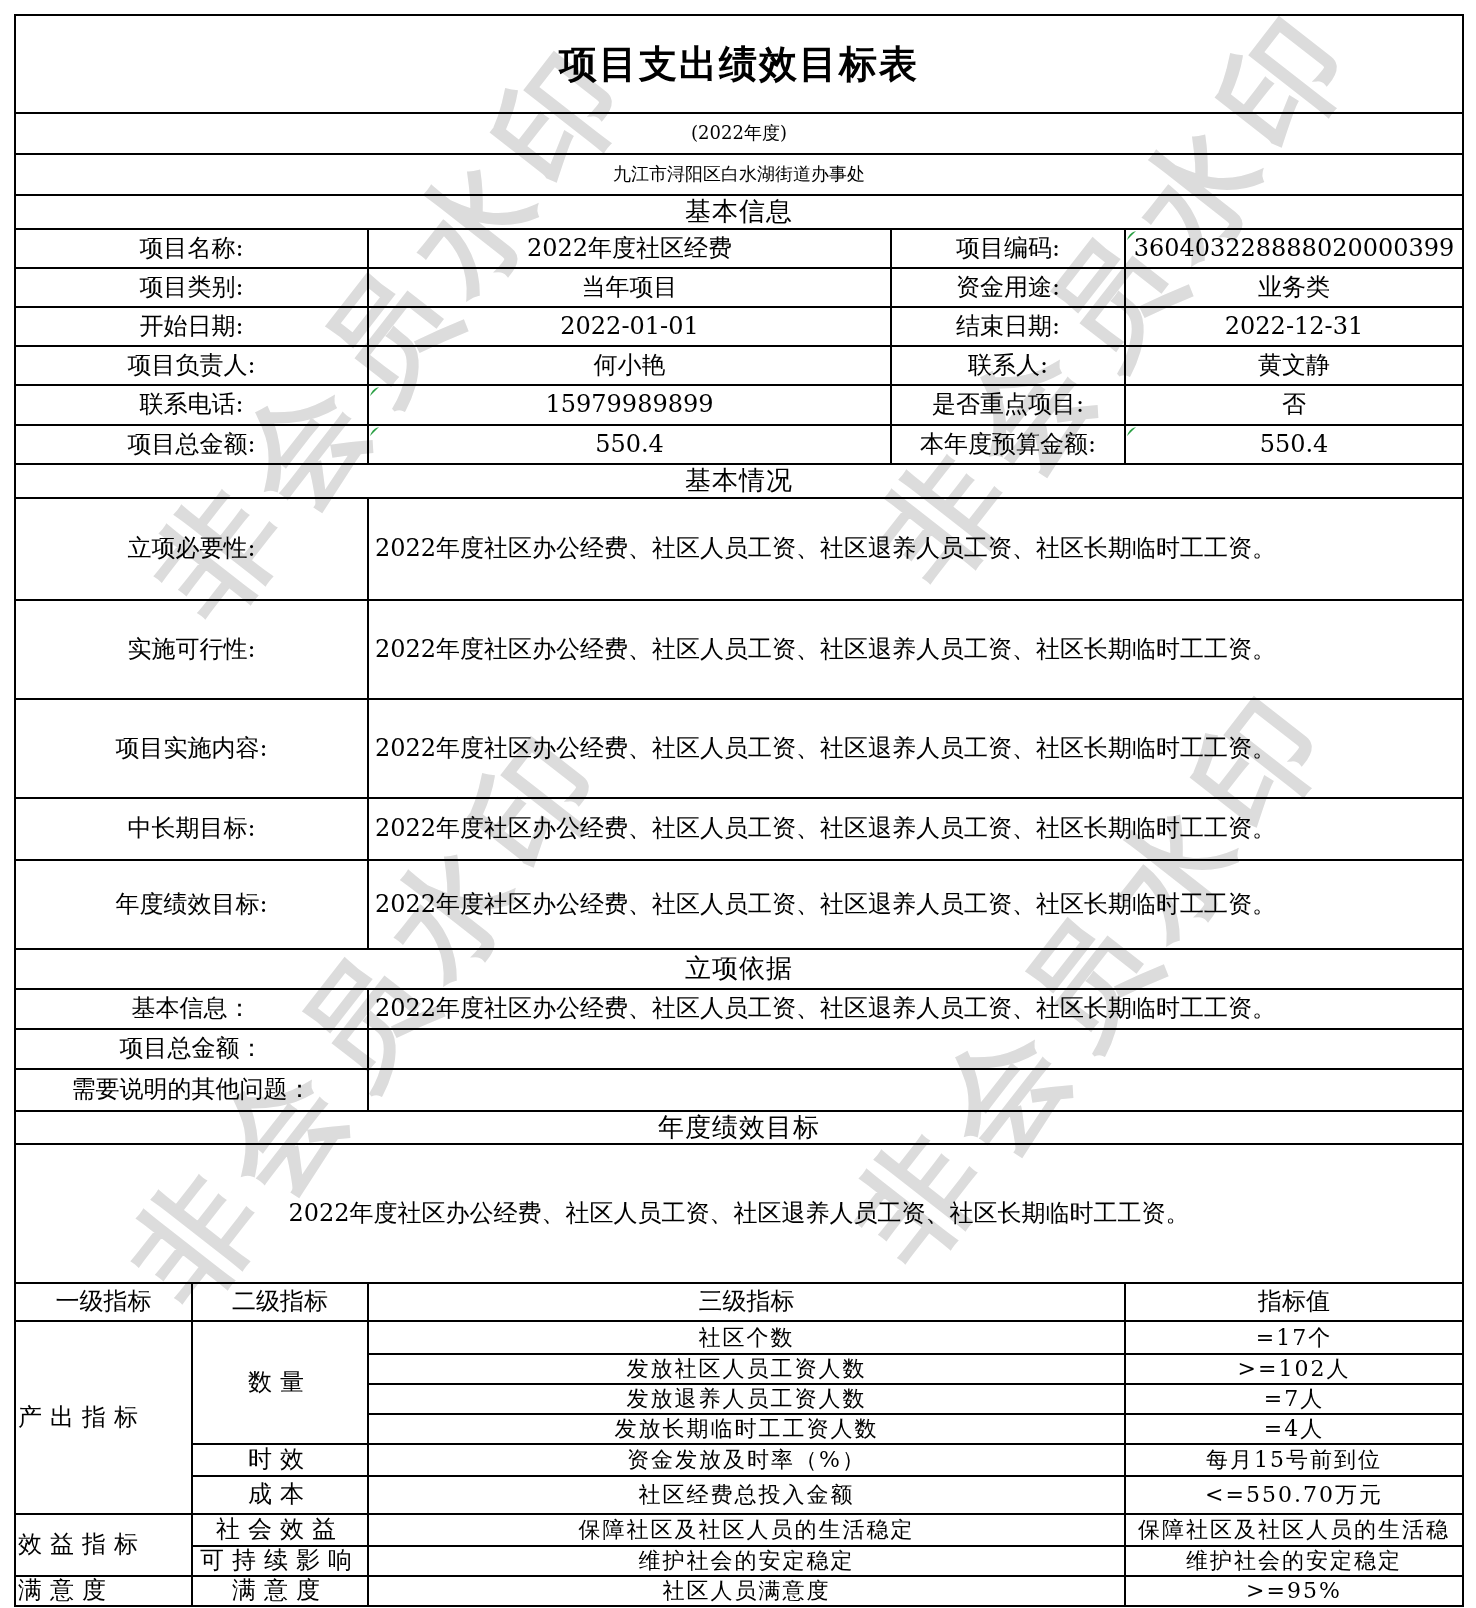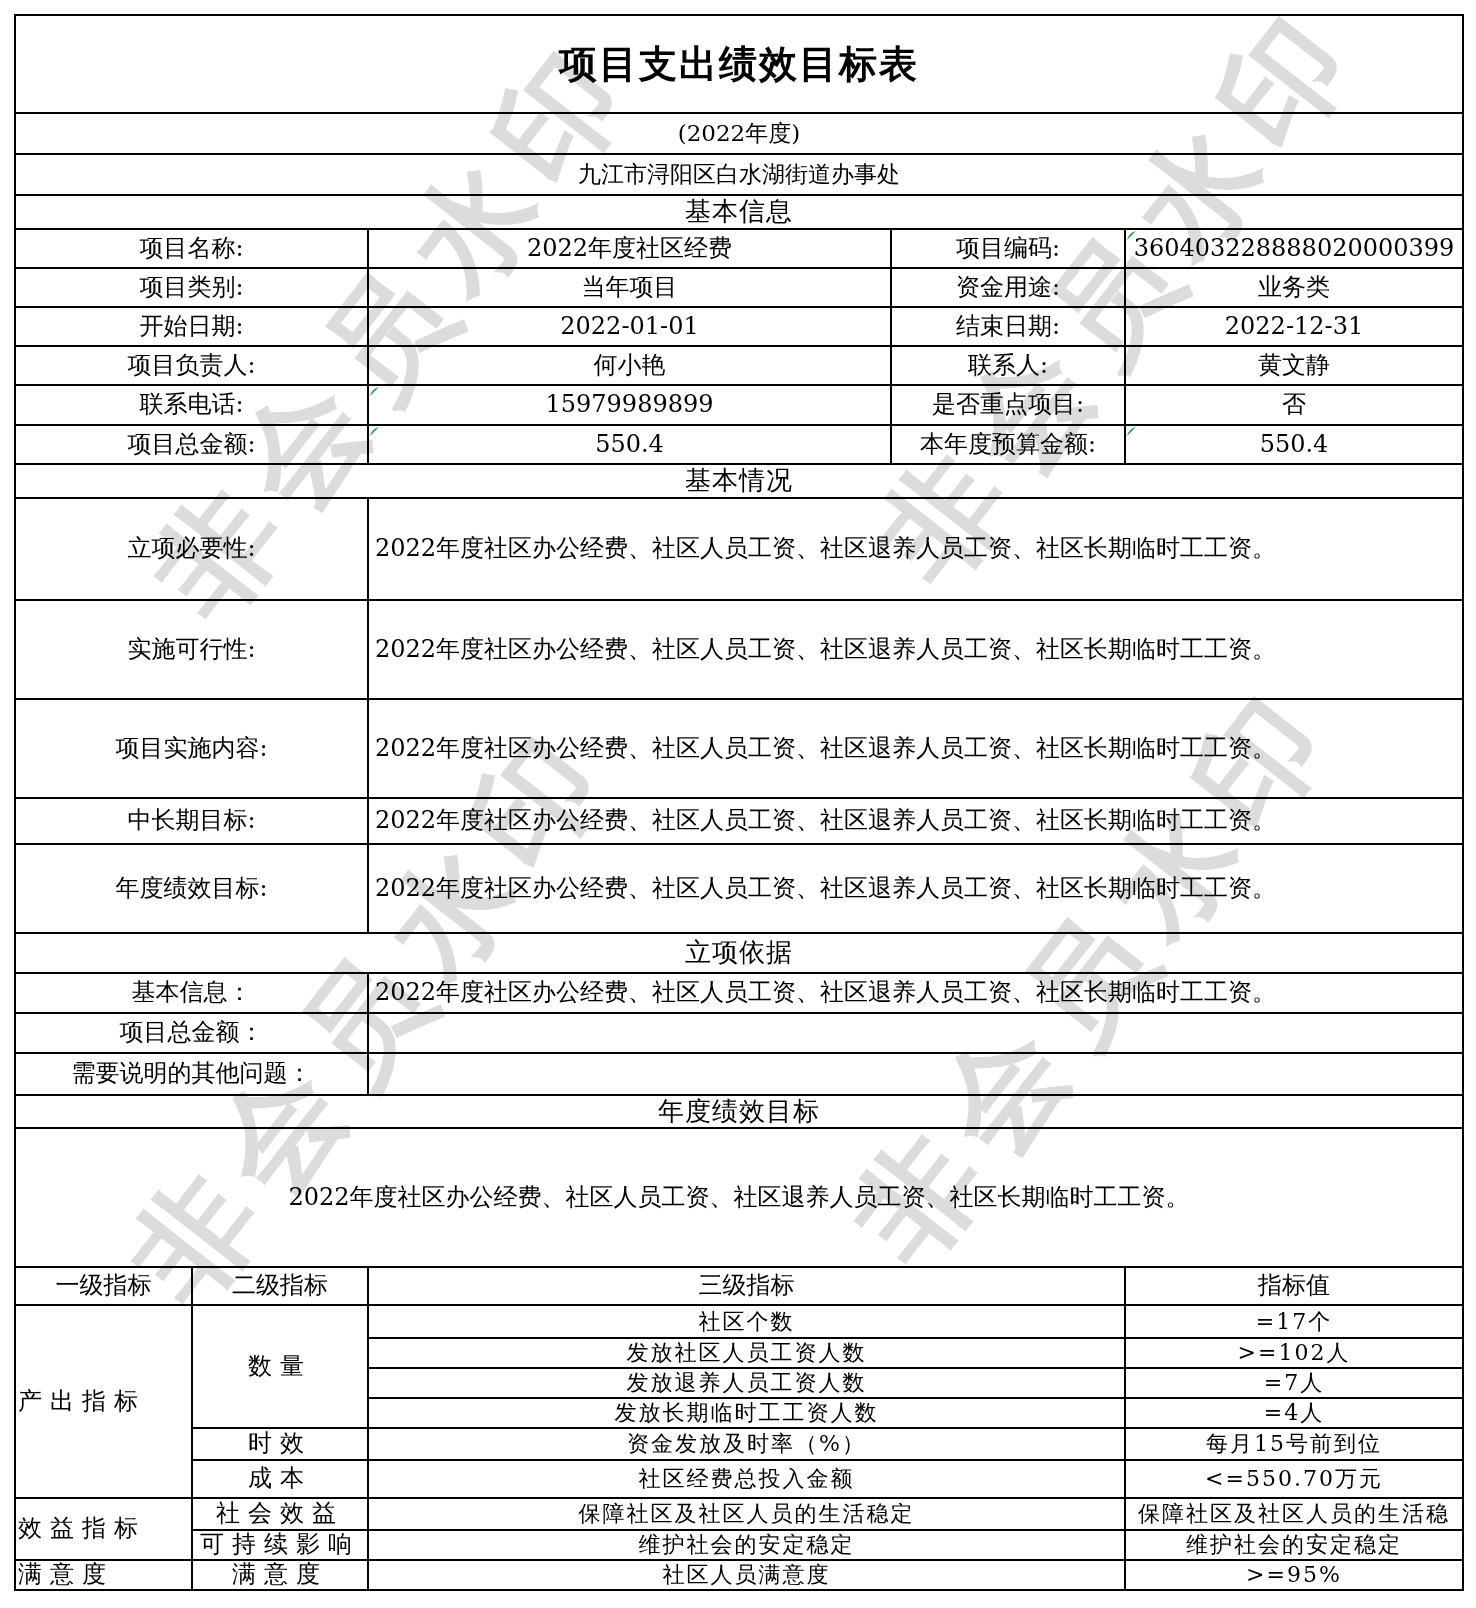--- a/index.html
+++ b/index.html
@@ -24,21 +24,21 @@
   table.sheet {
     border-collapse:collapse; table-layout:fixed;
     width:1448px; background:transparent;
   }
   td {
     border:2px solid #000; padding:0 4px;
     font-size:24px; line-height:1.15; text-align:center; vertical-align:middle;
     overflow:hidden; white-space:nowrap;
   }
   td.title   { font-size:38px; font-weight:bold; letter-spacing:2px;margin-left:48px; }
-  td.sub     { font-size:23px; }
+  td.sub     { font-size:18px; }
   td.sec     { font-size:26px; font-weight:normal; letter-spacing:1px; }
   td.content { text-align:left; padding-left:6px; }
   td.summary { text-align:center; font-size:24px; }
   td.lv1     { text-align:left; letter-spacing:8px; padding-left:2px; }
   td.lv2     { letter-spacing:8px; }
   td.ind     { font-size:22px; letter-spacing:2px; }
   td.rel     { position:relative;border-radius:13px; }
   .flag {
     position:absolute; left:1px; top:1px; width:0; height:0;
     border-top:9px solid #279e41; border-right:9px solid transparent;
@@ -123,21 +123,21 @@
       <td colspan="3" class="content">2022年度社区办公经费、社区人员工资、社区退养人员工资、社区长期临时工工资。</td>
     </tr>
     <tr style="height:99px">
       <td colspan="2">实施可行性:</td>
       <td colspan="3" class="content">2022年度社区办公经费、社区人员工资、社区退养人员工资、社区长期临时工工资。</td>
     </tr>
     <tr style="height:99px">
       <td colspan="2">项目实施内容:</td>
       <td colspan="3" class="content">2022年度社区办公经费、社区人员工资、社区退养人员工资、社区长期临时工工资。</td>
     </tr>
-    <tr style="height:46px">
+    <tr style="height:62px">
       <td colspan="2">中长期目标:</td>
       <td colspan="3" class="content">2022年度社区办公经费、社区人员工资、社区退养人员工资、社区长期临时工工资。</td>
     </tr>
     <tr style="height:89px">
       <td colspan="2">年度绩效目标:</td>
       <td colspan="3" class="content">2022年度社区办公经费、社区人员工资、社区退养人员工资、社区长期临时工工资。</td>
     </tr>
 
     <tr style="height:40px">
             <td colspan="5" class="sec">立项依据</td>

